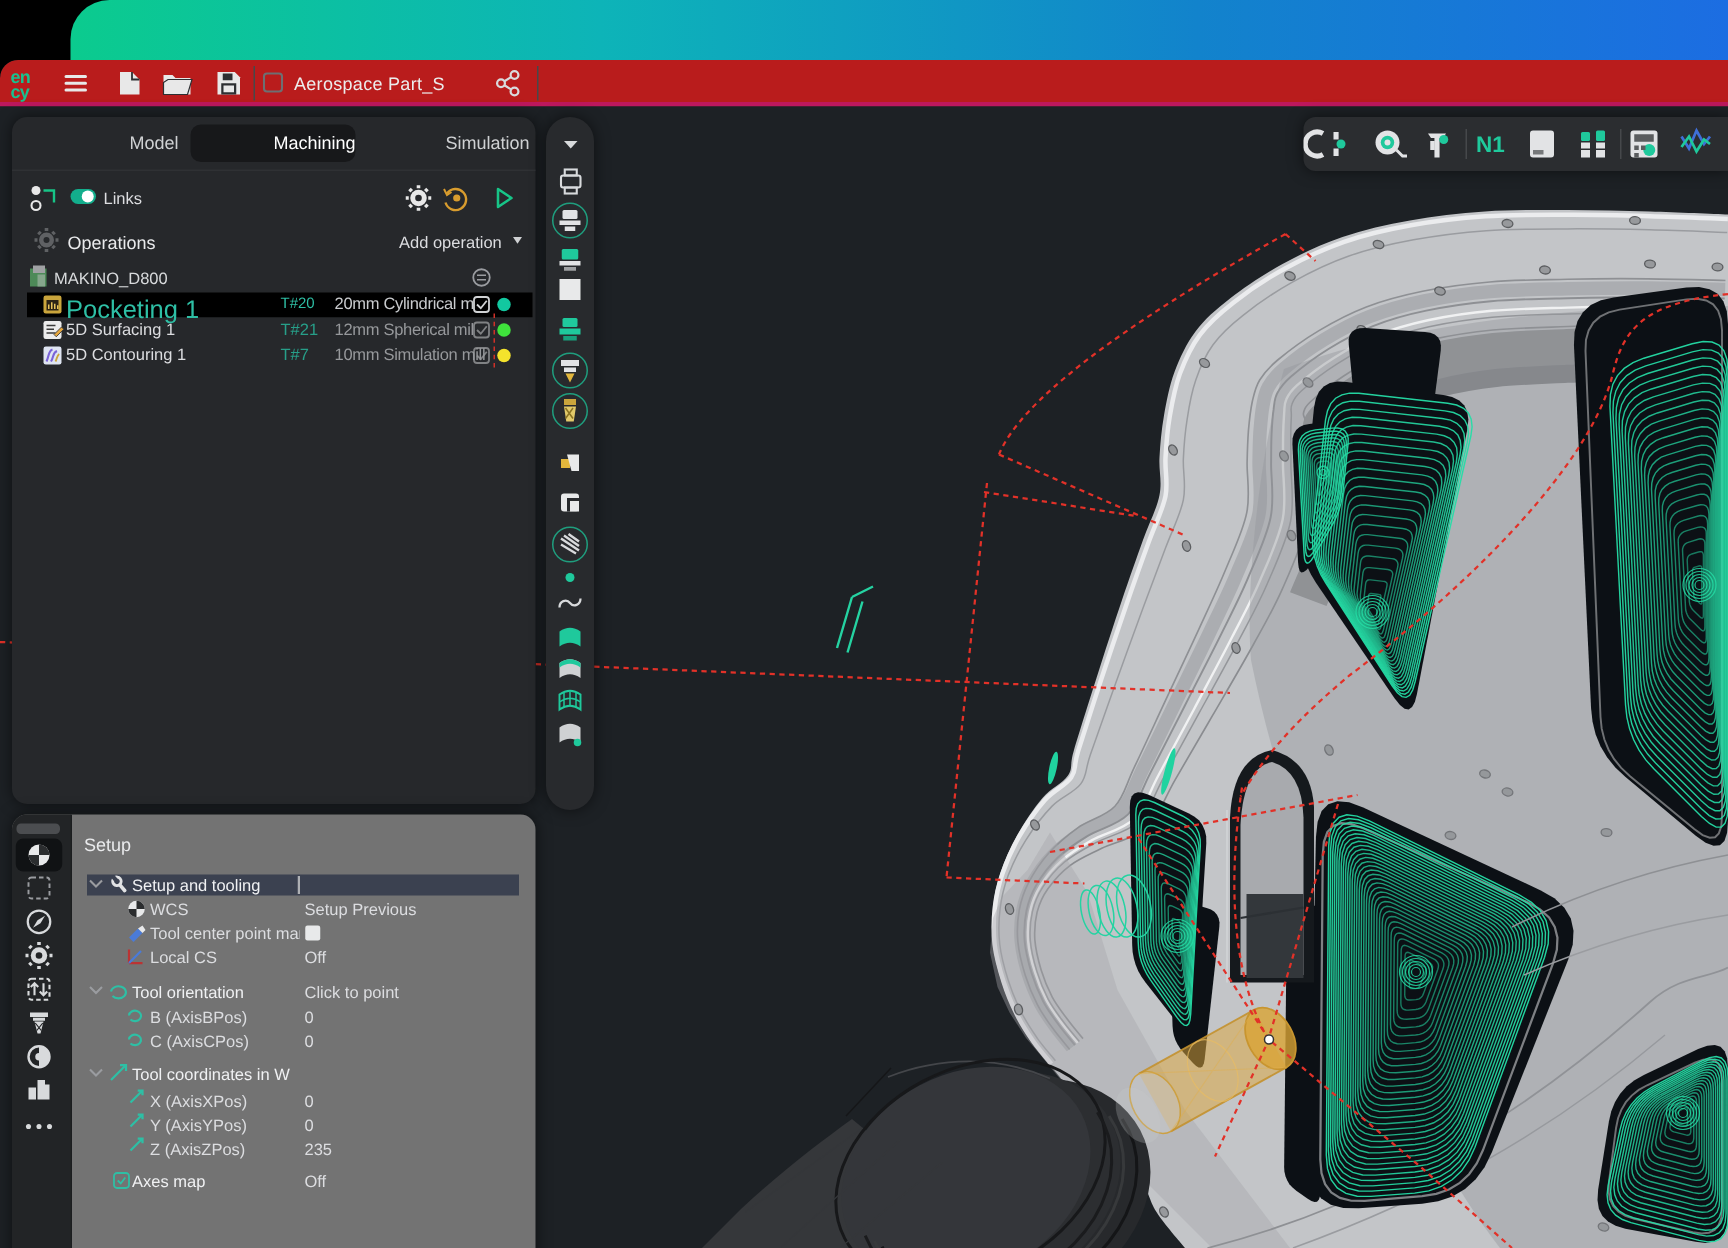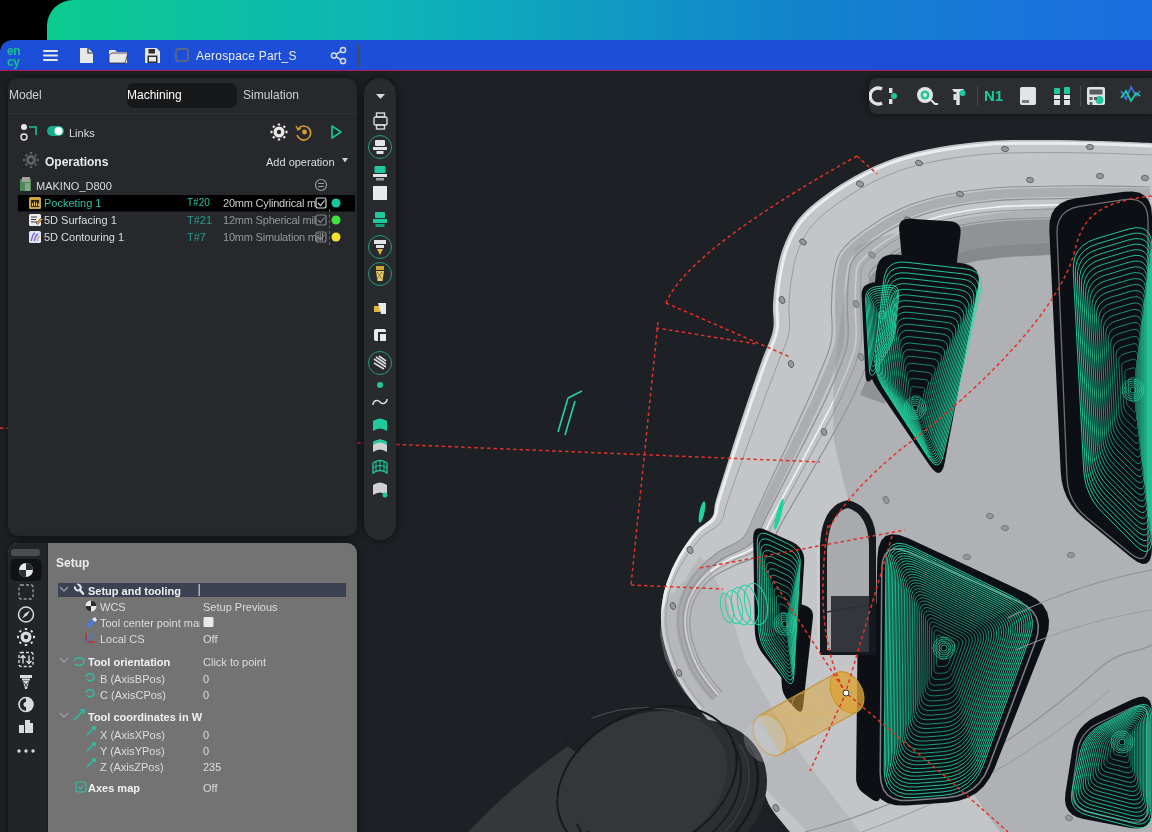--- a/index.html
+++ b/index.html
@@ -1,32 +1,32 @@
 <!DOCTYPE html>
 <html><head><meta charset="utf-8"><style>
 *{margin:0;padding:0;box-sizing:border-box}
 html,body{width:1152px;height:832px;background:#000;overflow:hidden;font-family:"Liberation Sans",sans-serif;position:relative}
 .abs{position:absolute}
 #grad{left:47px;top:0;width:1105px;height:40px;border-top-left-radius:26px;background:linear-gradient(90deg,#0bcb8e 0%,#0db4b8 32%,#1283cc 68%,#1c6de2 100%)}
 #win{left:0;top:40px;width:1152px;height:792px;background:#17191c;border-top-left-radius:12px;overflow:hidden}
 #scene{left:0;top:-40px;width:1152px;height:832px}
-#titlebar{left:0;top:0;width:1152px;height:31px;background:#1d4ed8;border-top-left-radius:12px;border-bottom:1px solid #be185d}
+#titlebar{left:0;top:0;width:1152px;height:31px;background:#b91c1c;border-top-left-radius:12px;border-bottom:3px solid #be185d}
 .tdiv{top:4px;width:1px;height:23px;background:#46484a}
 #title{left:196px;top:9px;font-size:12px;font-weight:normal;color:#ececec;letter-spacing:0.2px}
 #ops{left:8px;top:38px;width:349px;height:458px;background:#26282b;border-radius:10px;box-shadow:0 0 10px rgba(0,0,0,0.55)}
 #strip{left:364px;top:38px;width:32px;height:462px;background:#282a2d;border-radius:16px;box-shadow:0 0 10px rgba(0,0,0,0.55)}
 #rtb{left:869px;top:38px;width:283px;height:36px;background:#2b2d30;border-radius:8px 0 0 8px;box-shadow:0 0 10px rgba(0,0,0,0.55)}
 #setup{left:8px;top:503px;width:349px;height:373px;background:#737373;border-radius:10px 10px 0 0;box-shadow:0 0 10px rgba(0,0,0,0.55)}
 #sidebar{left:0;top:0;width:40px;height:289px;background:#222426;border-right:1px solid #1b1d1f;border-top-left-radius:10px}
-.tab{top:5px;height:25px;line-height:25px;text-align:left;font-size:12px;color:#cfd1d3;width:110px}
+.tab{top:5px;height:25px;line-height:25px;text-align:right;font-size:12px;color:#cfd1d3;width:110px}
 .tabsel{background:#17181a;border-radius:7px;color:#fff}
 .t11{font-size:11px;color:#dcdde0}
 .dim{color:#96989b}
 .teal{color:#2ebfa5}
-.b{font-weight:bold}
+.b{font-weight:normal}
 </style></head><body>
 
 <div id="grad" class="abs"></div>
 <div id="win" class="abs">
   <svg id="scene" class="abs" viewBox="0 0 1152 832">
       <rect x="0" y="40" width="1152" height="792" fill="#1d2125"></rect>
 <path d="M1152.0,143.0 C1143.3,142.7 1117.8,141.5 1100.0,141.0 C1082.2,140.5 1063.3,140.0 1045.0,140.0 C1026.7,140.0 1007.5,139.8 990.0,141.0 C972.5,142.2 955.8,144.2 940.0,147.0 C924.2,149.8 909.2,153.2 895.0,158.0 C880.8,162.8 867.5,169.2 855.0,176.0 C842.5,182.8 829.7,191.5 820.0,199.0 C810.3,206.5 803.2,212.8 797.0,221.0 C790.8,229.2 786.5,238.7 783.0,248.0 C779.5,257.3 777.7,267.5 776.0,277.0 C774.3,286.5 773.5,296.2 773.0,305.0 C772.5,313.8 774.8,320.8 773.0,330.0 C771.2,339.2 766.2,348.3 762.0,360.0 C757.8,371.7 753.2,384.7 748.0,400.0 C742.8,415.3 736.3,435.3 731.0,452.0 C725.7,468.7 719.2,489.2 716.0,500.0 C712.8,510.8 715.5,511.7 712.0,517.0 C708.5,522.3 700.7,525.3 695.0,532.0 C689.3,538.7 682.7,548.7 678.0,557.0 C673.3,565.3 669.7,574.0 667.0,582.0 C664.3,590.0 662.8,597.0 662.0,605.0 C661.2,613.0 661.0,621.7 662.0,630.0 C663.0,638.3 665.5,647.2 668.0,655.0 C670.5,662.8 673.7,670.3 677.0,677.0 C680.3,683.7 684.2,689.5 688.0,695.0 C691.8,700.5 694.3,703.0 700.0,710.0 C705.7,717.0 712.3,725.0 722.0,737.0 C731.7,749.0 749.8,770.2 758.0,782.0 C766.2,793.8 765.7,799.7 771.0,808.0 C776.3,816.3 786.8,828.0 790.0,832.0  L1152,832 Z" fill="#c3c5c8"></path>
 <path d="M1151.9,146.0 C1143.2,145.7 1117.7,144.5 1099.9,144.1 C1082.1,143.6 1063.3,143.1 1045.0,143.2 C1026.7,143.2 1007.6,143.0 990.2,144.2 C972.8,145.4 956.3,147.4 940.6,150.2 C924.9,153.0 910.1,156.4 896.1,161.2 C882.1,166.0 869.0,172.3 856.7,179.0 C844.3,185.8 831.6,194.4 822.2,201.8 C812.7,209.2 805.9,215.3 799.9,223.2 C794.0,231.1 789.9,240.2 786.5,249.3 C783.2,258.4 781.4,268.4 779.8,277.7 C778.2,287.0 777.5,296.4 777.0,305.2 C776.5,314.1 778.8,321.4 777.0,330.8 C775.1,340.1 770.0,349.6 765.8,361.3 C761.5,373.1 756.8,385.9 751.6,401.2 C746.3,416.5 739.6,436.4 734.1,453.0 C728.7,469.6 722.1,489.9 718.7,500.8 C715.4,511.7 717.8,513.0 714.1,518.4 C710.4,523.8 702.4,526.8 696.6,533.4 C690.8,539.9 684.2,549.6 679.4,557.8 C674.7,566.0 671.0,574.5 668.3,582.4 C665.6,590.3 664.1,597.2 663.2,605.1 C662.3,613.0 662.2,621.6 663.1,629.9 C664.1,638.1 666.6,646.9 669.1,654.7 C671.5,662.4 674.7,669.9 678.0,676.5 C681.3,683.1 685.1,688.9 688.9,694.3 C692.8,699.8 698.9,706.8 700.9,709.3 " fill="none" stroke="#ebecee" stroke-width="3"></path>
 <path d="M1151.5,155.0 C1142.9,154.7 1117.4,153.6 1099.7,153.2 C1081.9,152.8 1063.1,152.5 1045.0,152.6 C1026.9,152.7 1008.0,152.6 990.9,153.8 C973.7,155.0 957.6,157.1 942.3,159.9 C927.1,162.7 912.8,166.0 899.3,170.7 C885.9,175.4 873.4,181.5 861.6,188.1 C849.8,194.7 837.5,203.2 828.7,210.2 C819.9,217.1 813.9,222.6 808.7,229.8 C803.4,237.0 800.0,245.0 797.2,253.3 C794.3,261.6 792.7,270.9 791.4,279.7 C790.0,288.5 789.3,297.0 788.9,305.9 C788.5,314.8 790.9,323.3 788.9,333.2 C786.9,343.1 781.5,353.4 777.0,365.4 C772.6,377.3 767.8,389.7 762.2,404.8 C756.6,419.9 749.5,439.6 743.6,456.0 C737.7,472.4 730.8,492.1 726.9,503.2 C723.1,514.3 724.8,516.9 720.5,522.6 C716.3,528.3 707.5,531.2 701.4,537.4 C695.3,543.7 688.6,552.5 683.8,560.2 C678.9,567.9 675.0,576.2 672.1,583.7 C669.3,591.3 667.7,597.9 666.8,605.5 C665.8,613.1 665.6,621.4 666.5,629.5 C667.4,637.5 669.8,646.1 672.2,653.7 C674.6,661.2 677.7,668.6 681.0,675.0 C684.2,681.5 688.0,687.0 691.7,692.4 C695.5,697.7 701.6,704.7 703.6,707.2 " fill="none" stroke="#9a9ca0" stroke-width="1.0"></path>
 <path d="M1150.1,193.0 C1141.5,192.8 1116.1,192.1 1098.6,192.0 C1081.1,191.9 1062.5,192.1 1045.0,192.5 C1027.5,192.9 1009.5,193.0 993.6,194.4 C977.7,195.7 963.0,197.9 949.6,200.6 C936.2,203.4 924.3,206.7 913.1,211.0 C901.9,215.3 892.1,220.7 882.6,226.5 C873.1,232.2 862.3,240.4 856.2,245.6 C850.0,250.8 848.0,253.7 845.7,257.8 C843.3,261.8 842.9,265.0 842.0,270.1 C841.0,275.2 840.5,281.8 840.0,288.2 C839.6,294.7 839.5,299.6 839.4,308.8 C839.3,317.9 841.7,331.0 839.2,343.2 C836.7,355.5 830.0,369.6 824.6,382.4 C819.3,395.2 814.1,405.6 807.2,420.0 C800.4,434.4 791.0,453.2 783.4,468.8 C775.8,484.3 767.6,501.4 761.6,513.3 C755.6,525.3 754.2,533.4 747.5,540.3 C740.9,547.2 729.3,549.6 721.7,554.7 C714.1,559.7 707.5,564.7 702.0,570.4 C696.4,576.2 691.7,583.0 688.3,589.1 C685.0,595.2 683.1,600.6 681.9,607.1 C680.6,613.5 680.2,620.7 680.9,627.7 C681.5,634.8 683.5,642.5 685.6,649.4 C687.7,656.2 690.6,662.9 693.5,668.7 C696.5,674.5 700.0,679.2 703.6,684.1 C707.1,689.0 713.0,695.8 714.8,698.1 " fill="none" stroke="#abadb1" stroke-width="9"></path>
@@ -365,21 +365,21 @@
         </g>
  <circle cx="328" cy="90" r="4.5" fill="#12c8a0"></circle>
  <circle cx="328" cy="107" r="4.5" fill="#3fe23c"></circle>
  <circle cx="328" cy="124" r="4.5" fill="#f4e32c"></circle>
  <path d="M321.5,96 V133" stroke="#d03028" stroke-width="1" stroke-dasharray="3,2.5" fill="none"></path>
 </svg>
 <div class="abs t11" style="left:61px;top:49px">Links</div>
 <div class="abs b" style="left:37px;top:77px;font-size:12px;color:#e9eaec">Operations</div>
 <div class="abs t11" style="left:258px;top:78px">Add operation</div>
 <div class="abs t11" style="left:28px;top:102px;color:#d8dadc">MAKINO_D800</div>
-<div class="abs teal" style="left:36px;top:119px;font-size:11px">Pocketing 1</div>
+<div class="abs teal" style="left:36px;top:119px;font-size:17px">Pocketing 1</div>
 <div class="abs teal" style="left:179px;top:119px;font-size:10px">T#20</div>
 <div class="abs" style="left:215px;top:119px;font-size:11px;color:#c9cbce;letter-spacing:-0.2px">20mm Cylindrical m</div>
 <div class="abs" style="left:36px;top:136px;font-size:11px;color:#dcdde0">5D Surfacing 1</div>
 <div class="abs" style="left:179px;top:136px;font-size:11px;color:#279f89">T#21</div>
 <div class="abs dim" style="left:215px;top:136px;font-size:11px;letter-spacing:-0.2px">12mm Spherical mil</div>
 <div class="abs" style="left:36px;top:153px;font-size:11px;color:#dcdde0">5D Contouring 1</div>
 <div class="abs" style="left:179px;top:153px;font-size:11px;color:#279f89">T#7</div>
 <div class="abs dim" style="left:215px;top:153px;font-size:11px;letter-spacing:-0.2px">10mm Simulation mill</div>
 </div>
   <div id="strip" class="abs">

